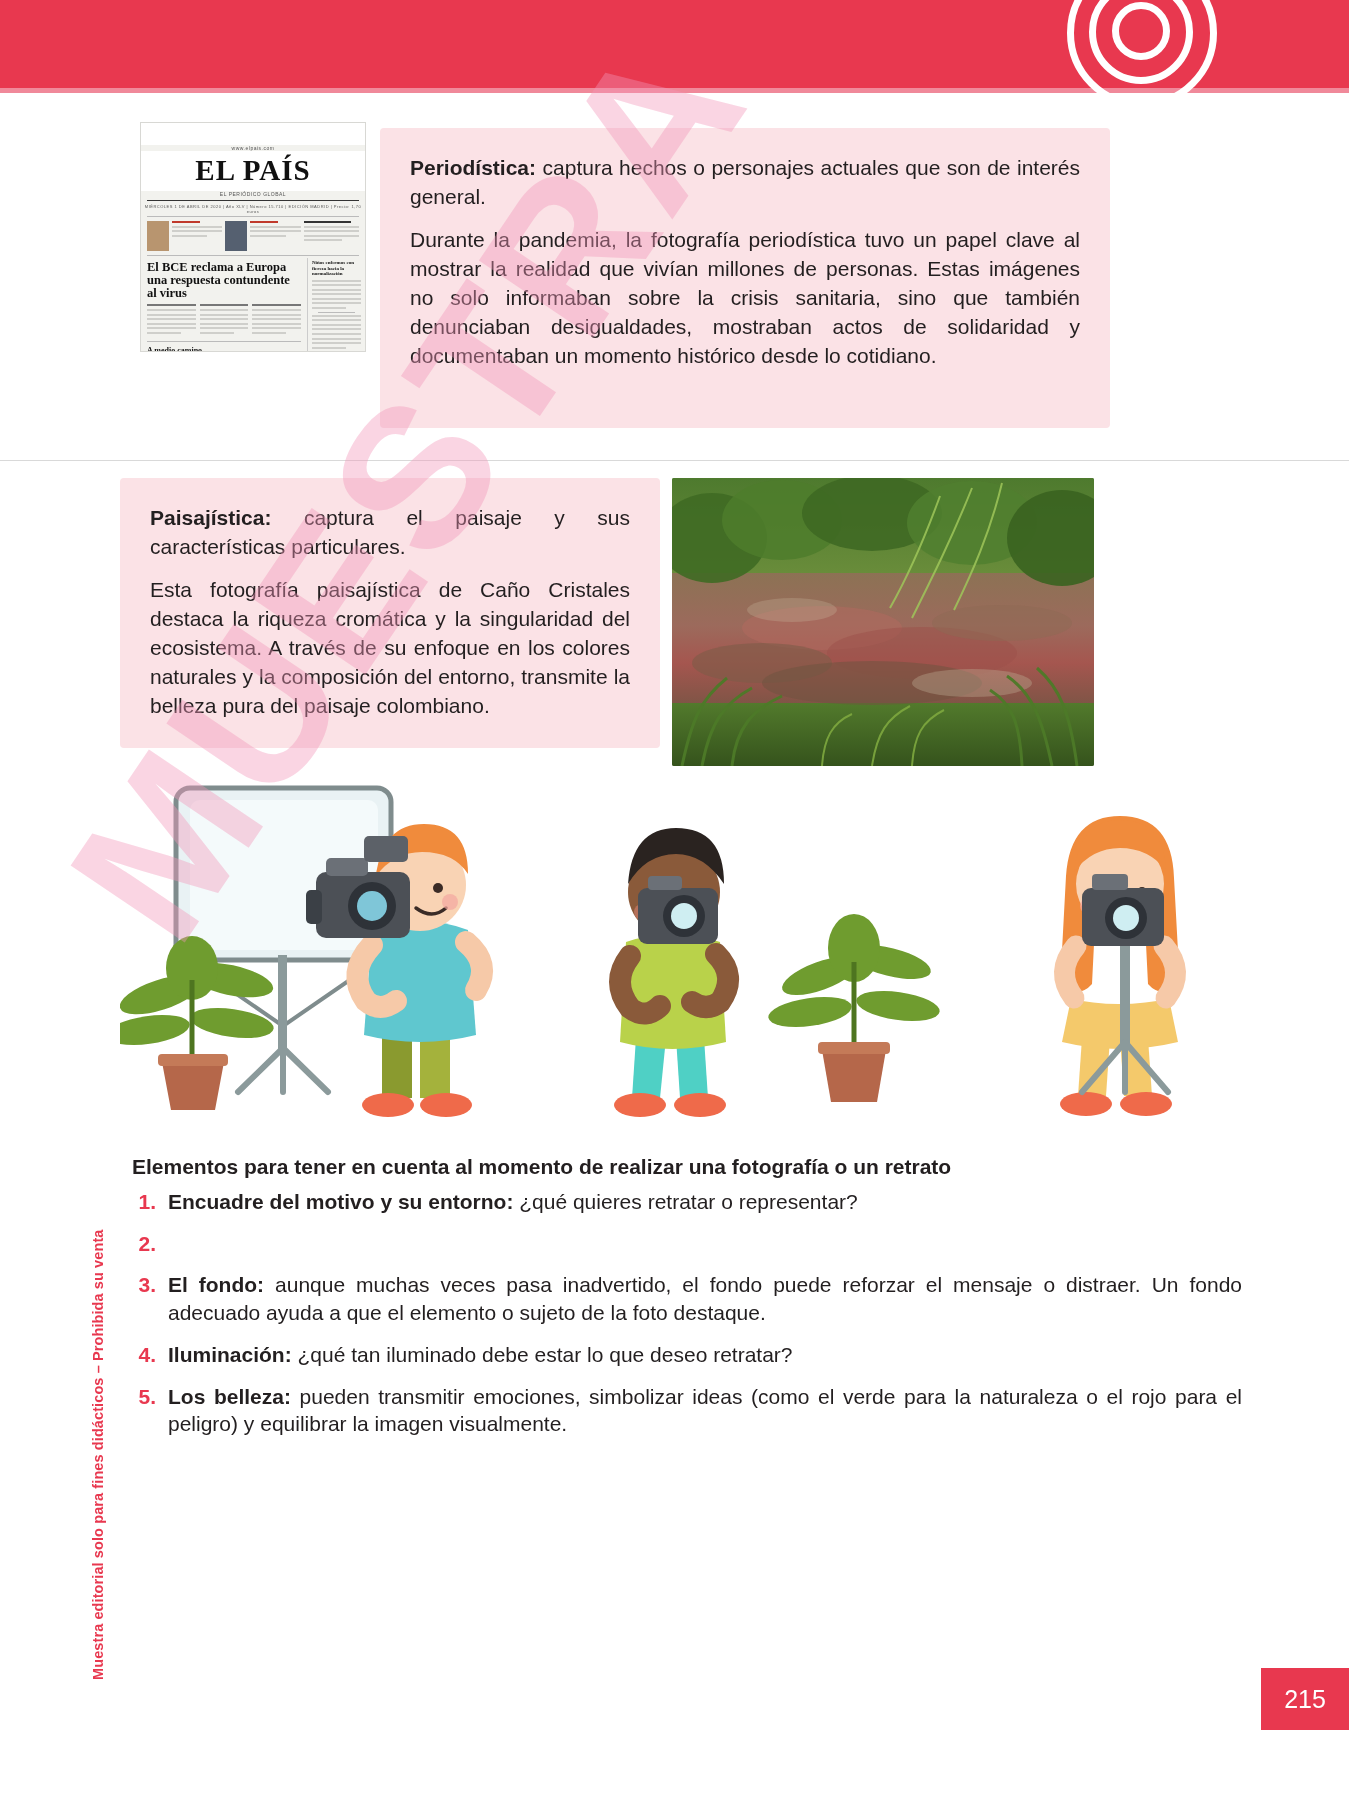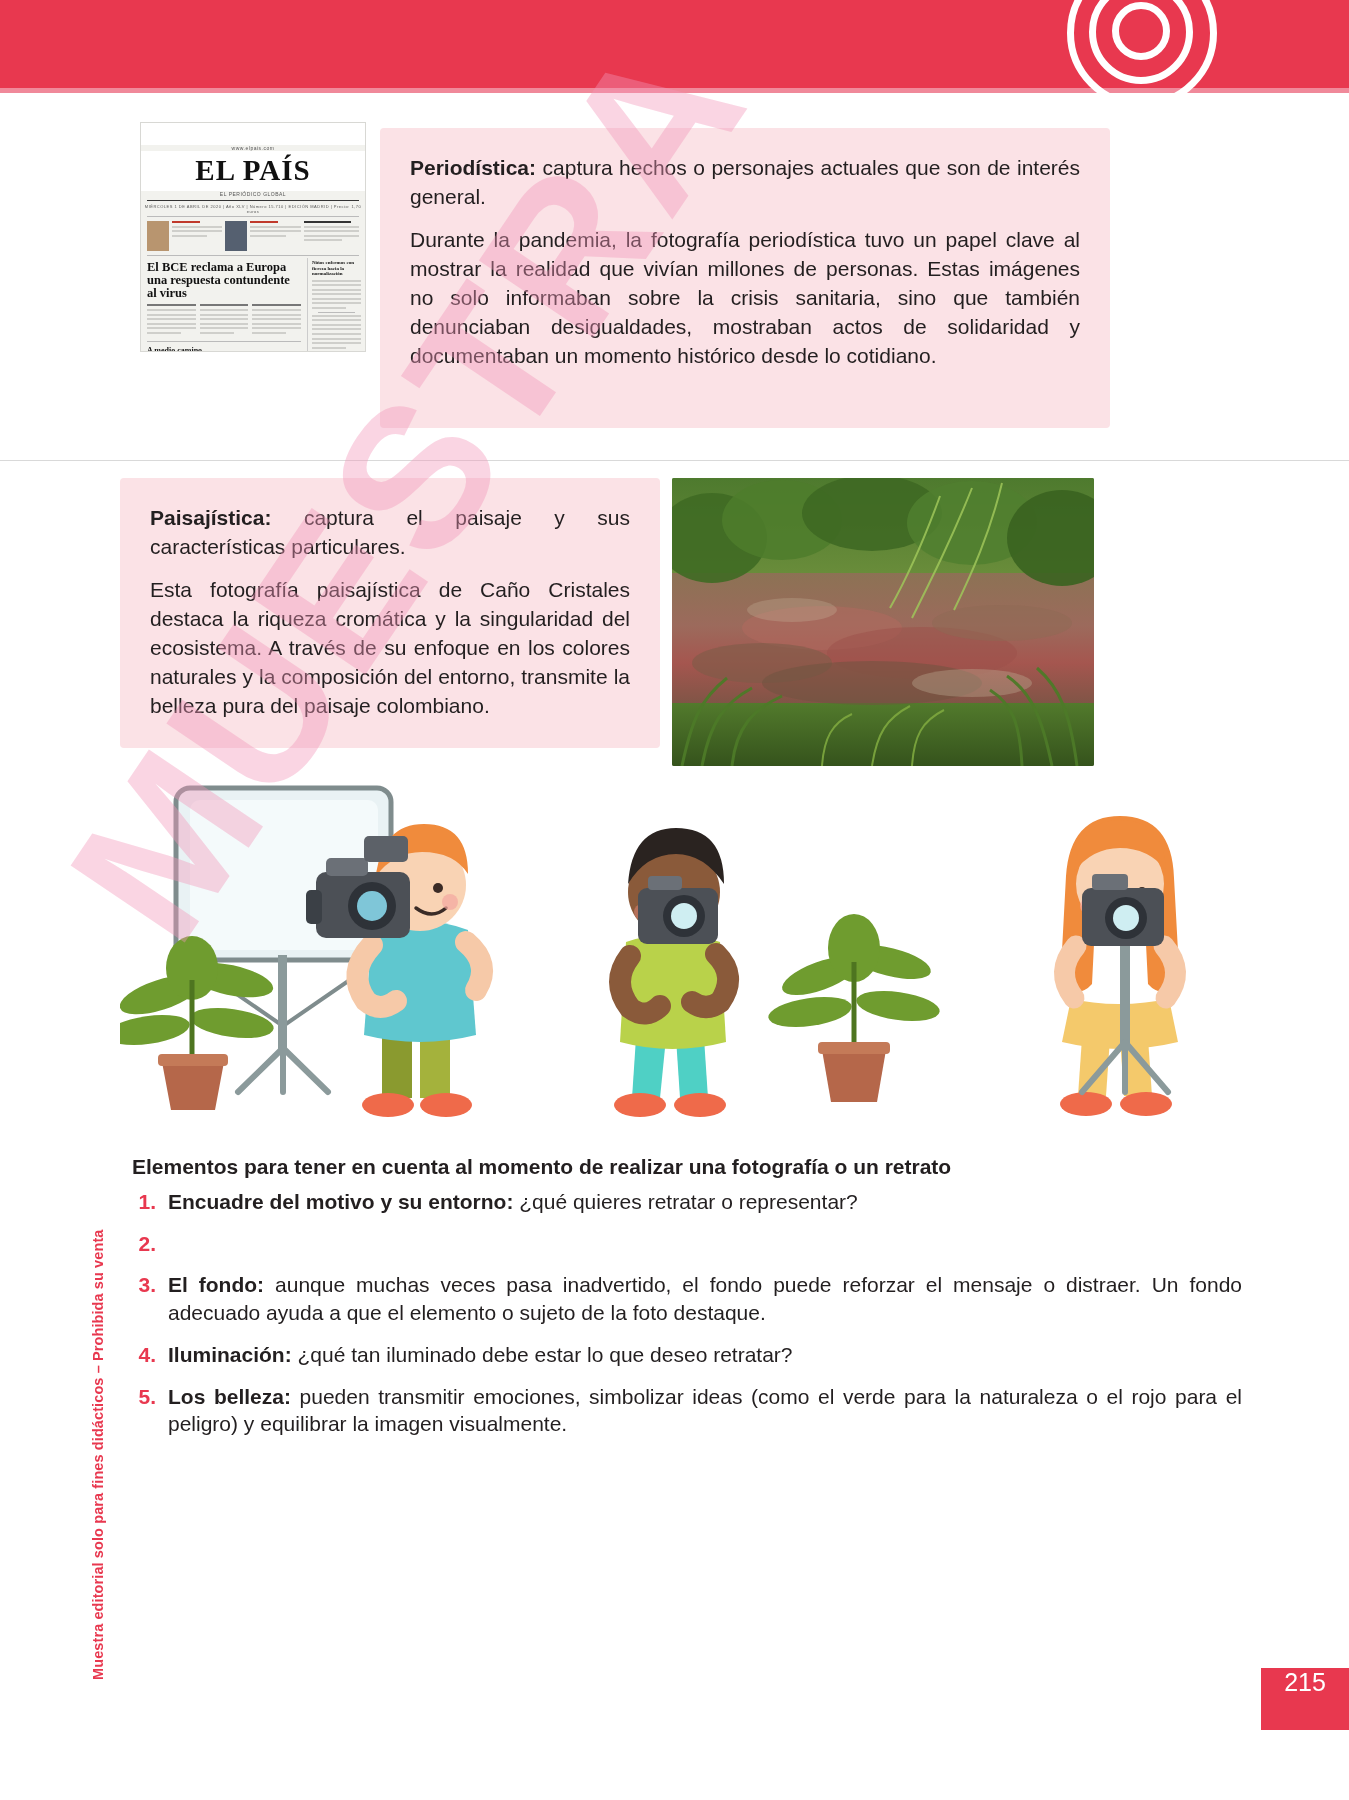--- a/index.html
+++ b/index.html
@@ -152,21 +152,21 @@
   }
   .li-txt {
     font-size:21px; line-height:1.32; color:#231f20; text-align:justify;
   }
   .li-txt b { font-weight:bold; }
 
   
   .page-tab {
     position:absolute; right:0; top:1668px; width:88px; height:62px;
     background:#e8384f; color:#ffffff;
-    display:flex; align-items:flex-start; justify-content:center;
+    display:flex; align-items:center; justify-content:center;
     font-size:25px;
   }
 </style>
 </head>
 <body>
 
 <div class="top-band"></div>
 <div class="top-band-shadow"></div>
 <div class="arc-wrap">
   <div class="arc arc1"></div>

